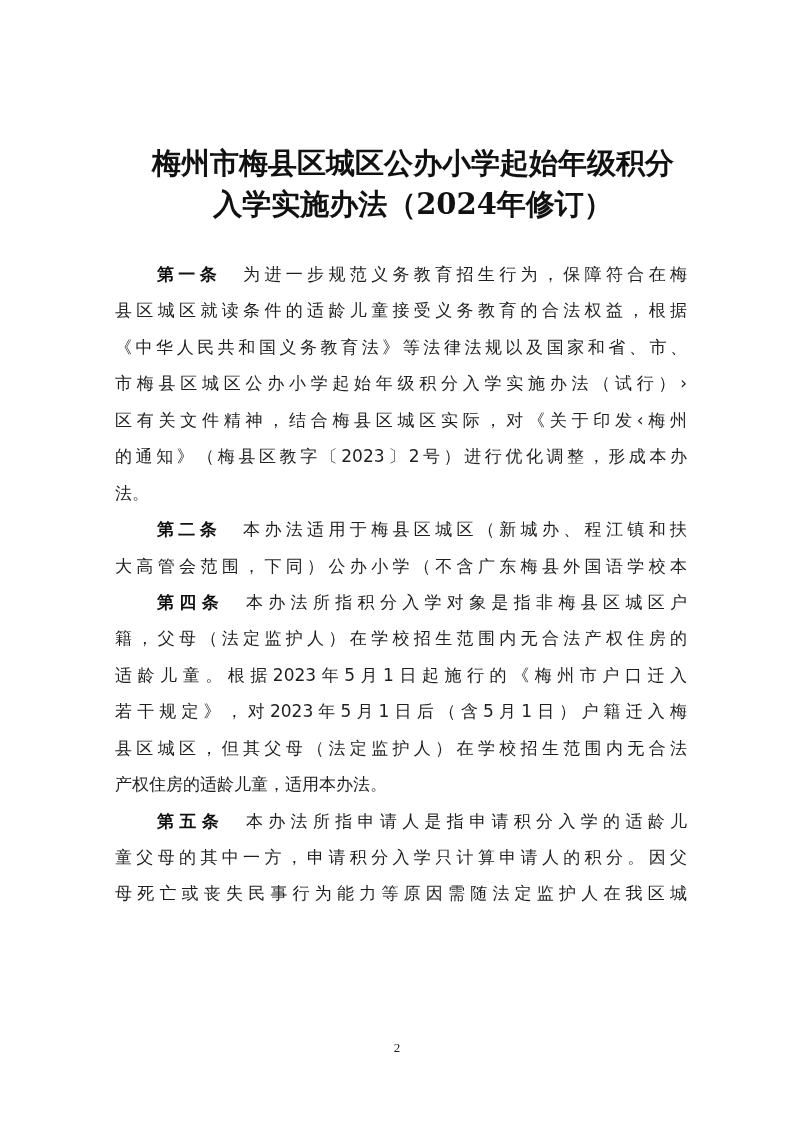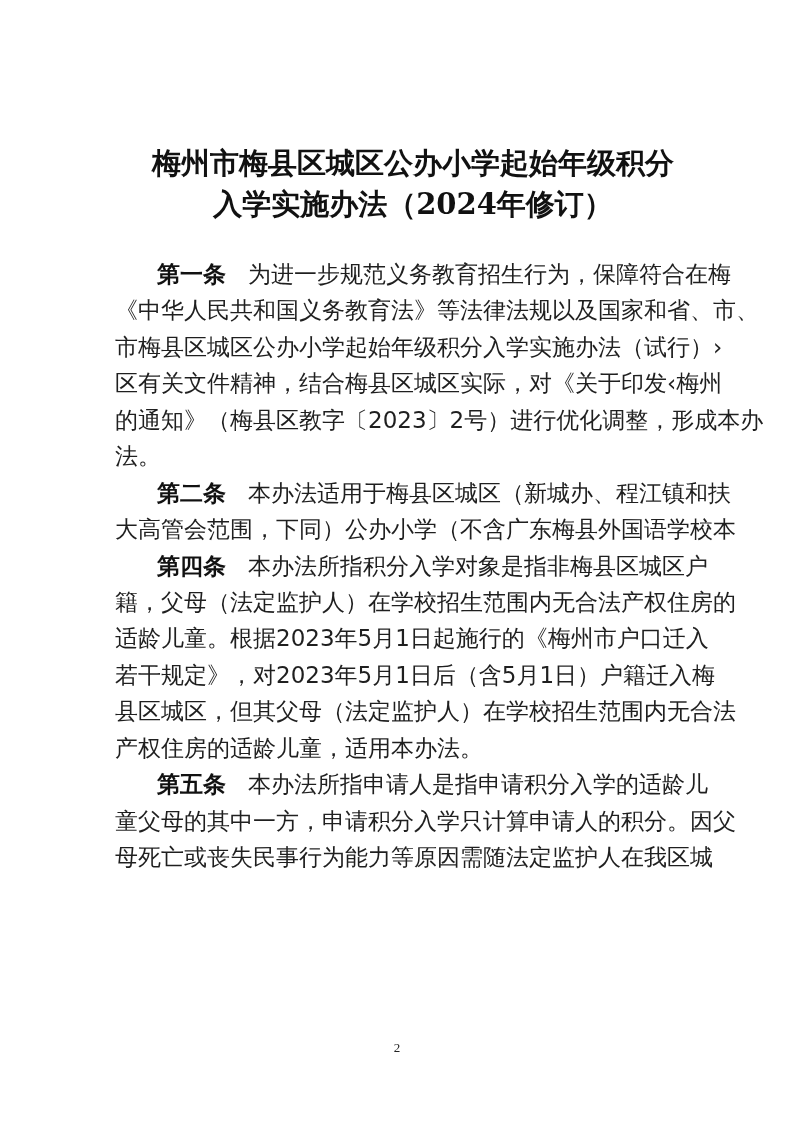--- a/index.html
+++ b/index.html
@@ -39,21 +39,21 @@
 
     .body {
       position: absolute;
       left: 115px;
       top: 256px;
       width: 572px;
     }
     .line {
       height: 36.45px;
       line-height: 36.45px;
-      font-size: 23px;
+      font-size: 17px;
       white-space: nowrap;
       text-align: justify;
       text-align-last: justify;
       font-family: "DejaVu Sans", "Liberation Sans", sans-serif;
       color: #1f1f1f;
       overflow: visible;
     }
     .line.last {
       text-align-last: left;
     }
@@ -82,20 +82,21 @@
 
 <div class="page">
 
   <div class="title title-line-1">梅州市梅县区城区公办小学起始年级积分</div>
   <div class="title title-line-2">入学实施办法（2024年修订）</div>
 
   <div class="body">
 
     <div>
       <div class="line indent"><span class="heading">第一条</span><span>为进一步规范义务教育招生行为，保障符合在梅</span></div>
+      <div class="line">县区城区就读条件的适龄儿童接受义务教育的合法权益，根据</div>
       <div class="line">《中华人民共和国义务教育法》等法律法规以及国家和省、市、</div>
       <div class="line">市梅县区城区公办小学起始年级积分入学实施办法（试行）›</div>
       <div class="line">区有关文件精神，结合梅县区城区实际，对《关于印发‹梅州</div>
       <div class="line">的通知》（梅县区教字〔2023〕2号）进行优化调整，形成本办</div>
       <div class="line last">法。</div>
     </div>
 
     <div>
       <div class="line indent"><span class="heading">第二条</span><span>本办法适用于梅县区城区（新城办、程江镇和扶</span></div>
       <div class="line">大高管会范围，下同）公办小学（不含广东梅县外国语学校本</div>

